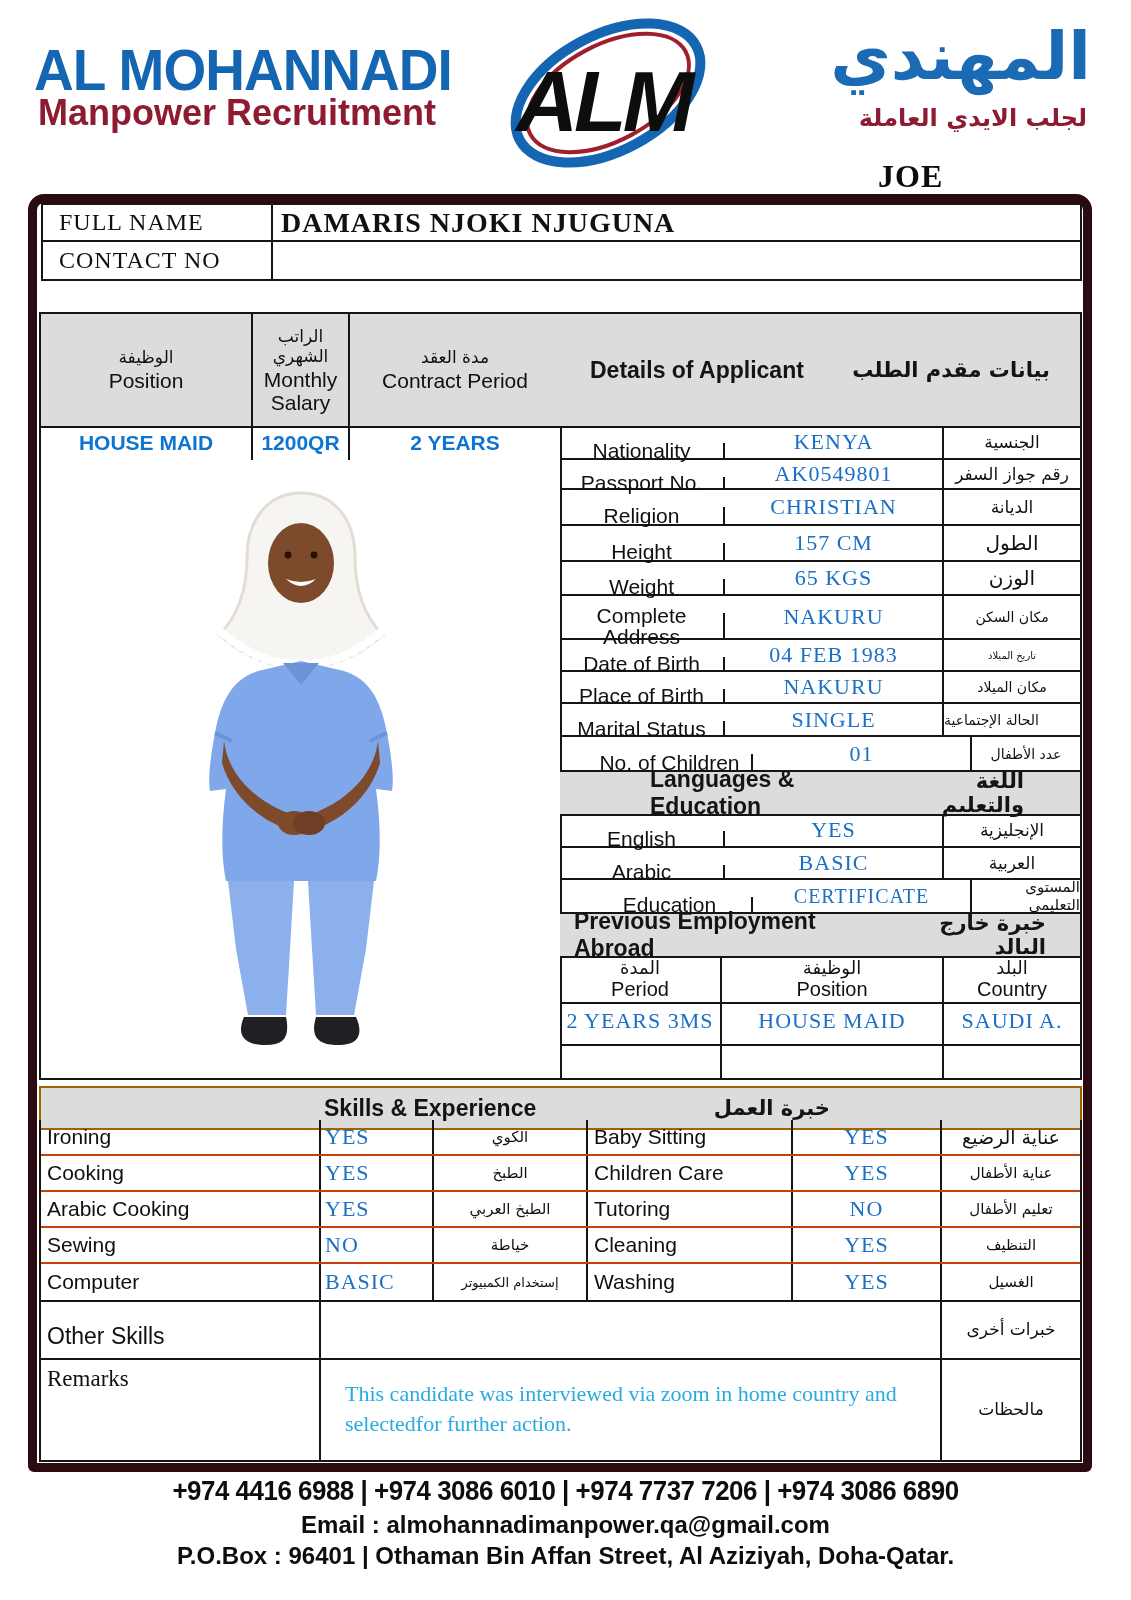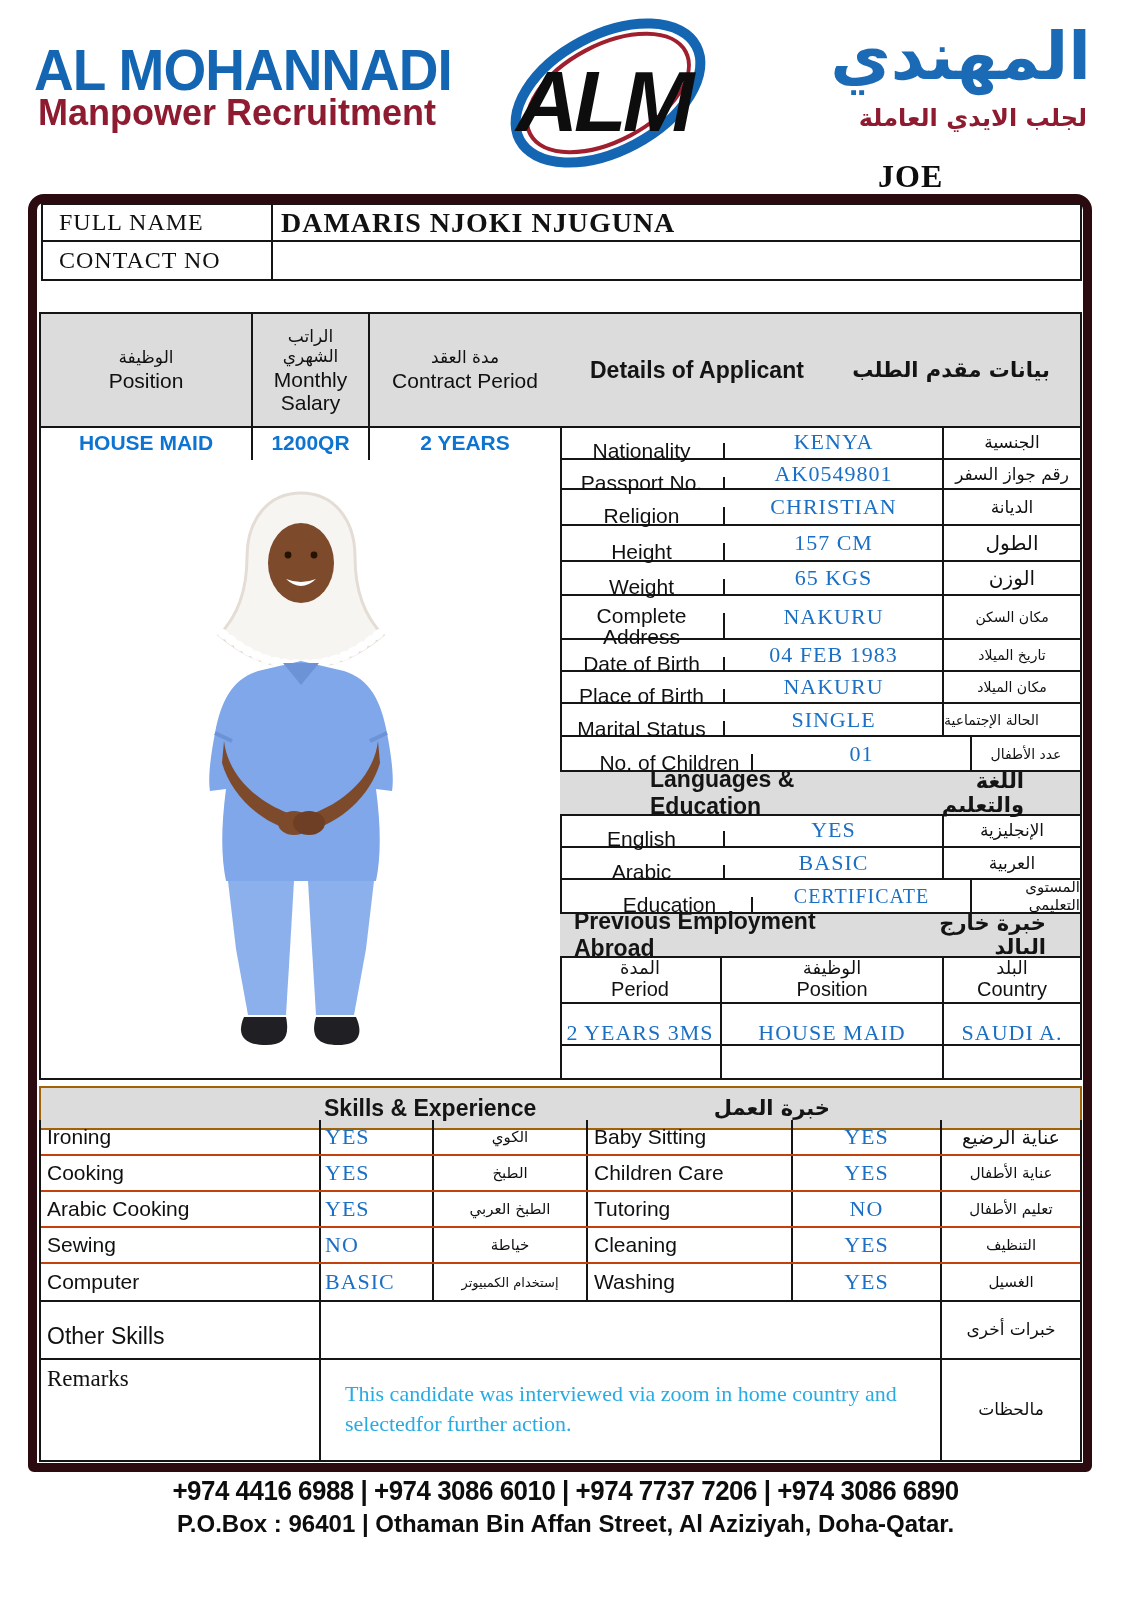--- a/index.html
+++ b/index.html
@@ -40,21 +40,21 @@
   .nlabel { width:230px; border-right:2px solid #151515; display:flex; align-items:center;
             padding-left:16px; font-family:"Liberation Serif", serif; font-size:24px; letter-spacing:1px; }
   .nvalue { flex:1; display:flex; align-items:center; padding-left:8px;
             font-family:"Liberation Serif", serif; font-size:24px; }
   .nvalue.big { font-size:28px; font-weight:700; letter-spacing:1px; }
 
   
   .offer-head { position:absolute; left:39px; top:312px; width:523px; height:116px;
                 border:2px solid #151515; display:flex; }
   .offer-head .cell { flex-direction:column; gap:2px; }
-  .c-pos { width:212px; } .c-sal { width:117px; } .c-con { flex:1; }
+  .c-pos { width:212px; } .c-sal { width:97px; } .c-con { flex:1; }
   .offer-vals { position:absolute; left:39px; top:426px; width:523px; height:36px;
                 border:2px solid #151515; border-top:none; display:flex; }
   .offer-vals .cell { font-weight:700; font-size:21px; color:#0e74d1; }
 
   
   .photo-cell { position:absolute; left:39px; top:460px; width:523px; height:620px;
                 border:2px solid #151515; border-top:none; display:flex;
                 align-items:center; justify-content:center; background:#fff; }
 
   
@@ -78,21 +78,21 @@
 
   .emp-head { position:absolute; left:560px; top:912px; width:522px; height:46px;
               border:2px solid #151515; border-left:none; display:flex; align-items:center;
               justify-content:space-between; padding:0 34px 0 14px; }
   .emp-cols { position:absolute; left:560px; top:956px; width:522px; height:48px;
               border:2px solid #151515; border-left:none; border-top:none; display:flex; }
   .emp-cols .cell { flex-direction:column; }
   .e-per { width:162px; } .e-pos { width:222px; } .e-cty { flex:1; }
   .emp-row { position:absolute; left:560px; width:522px; border:2px solid #151515;
              border-left:none; border-top:none; display:flex; }
-  .emp-row1 { top:1002px; height:44px; } .emp-row1 .cell { align-items:flex-start; padding-top:18px; }
+  .emp-row1 { top:1002px; height:44px; } .emp-row1 .cell { align-items:flex-start; padding-top:6px; }
   .emp-row2 { top:1044px; height:36px; }
   .colhead-ar { font-size:18px; } .colhead-en { font-size:20px; }
 
   
   .skills-head { position:absolute; left:39px; top:1078px; width:1043px; height:44px;
                  border:2px solid #a16207; display:flex; align-items:center;margin-top:8px; }
   .skills-head .sec-title { margin-left:283px; }
   .skills-head .sec-title-ar { margin-left:auto; margin-right:250px; }
   .skills-table { position:absolute; left:39px; top:1120px; width:1043px; border:2px solid #151515; border-top:none; }
   .srow { display:flex; height:36px; border-bottom:2px solid #c2410c; }
@@ -241,21 +241,21 @@
       <div class="cell d-ar arlbl ar" style="font-size:20px">الوزن</div>
     </div>
     <div class="drow" style="height:44px">
       <div class="cell d-lbl lbl" style="width:165px; padding:0 20px;">Complete Address</div>
       <div class="cell d-val val">NAKURU</div>
       <div class="cell d-ar arlbl ar" style="font-size:14px">مكان السكن</div>
     </div>
     <div class="drow" style="height:32px">
       <div class="cell d-lbl lbl">Date of Birth</div>
       <div class="cell d-val val">04 FEB 1983</div>
-      <div class="cell d-ar arlbl ar" style="font-size:14px">تاريخ الميلاد</div>
+      <div class="cell d-ar arlbl ar" style="font-size:10px">تاريخ الميلاد</div>
     </div>
     <div class="drow" style="height:32px">
       <div class="cell d-lbl lbl">Place of Birth</div>
       <div class="cell d-val val">NAKURU</div>
       <div class="cell d-ar arlbl ar" style="font-size:14px">مكان الميلاد</div>
     </div>
     <div class="drow" style="height:33px">
       <div class="cell d-lbl lbl">Marital Status</div>
       <div class="cell d-val val">SINGLE</div>
       <div class="cell d-ar arlbl ar" style="font-size:14px; justify-content:flex-end; padding-right:10px;">الحالة الإجتماعية</div>
@@ -375,16 +375,17 @@
   <div class="remarks-row">
     <div class="cell r1">Remarks</div>
     <div class="cell r2">
       <span class="remark-text">This candidate was interviewed via zoom in home country and selectedfor further action.</span>
     </div>
     <div class="cell r3 arlbl ar">مالحظات</div>
   </div>
 
   <div class="footer">
     <div class="f-phones">+974 4416 6988 | +974 3086 6010 | +974 7737 7206 | +974 3086 6890</div>
+    <div class="f-email">Email : almohannadimanpower.qa@gmail.com</div>
     <div class="f-pobox">P.O.Box : 96401 | Othaman Bin Affan Street, Al Aziziyah, Doha-Qatar.</div>
   </div>
 
 </div>
 
 </body></html>

